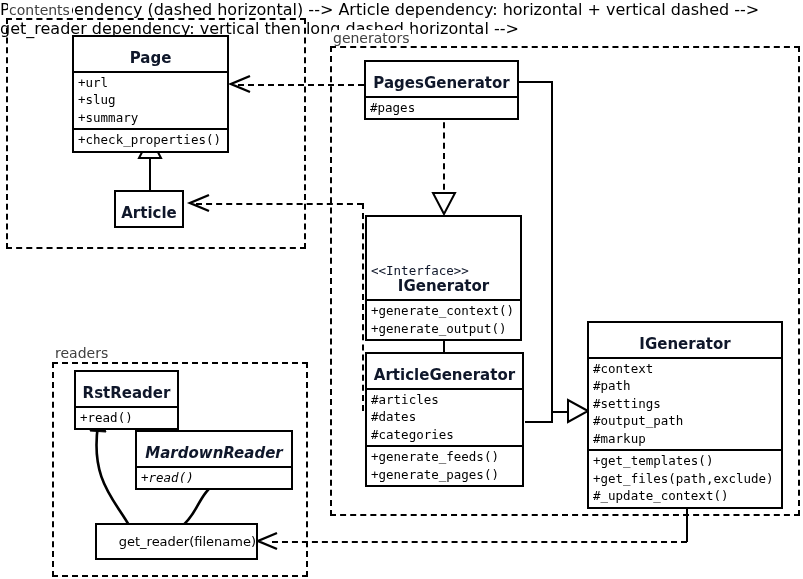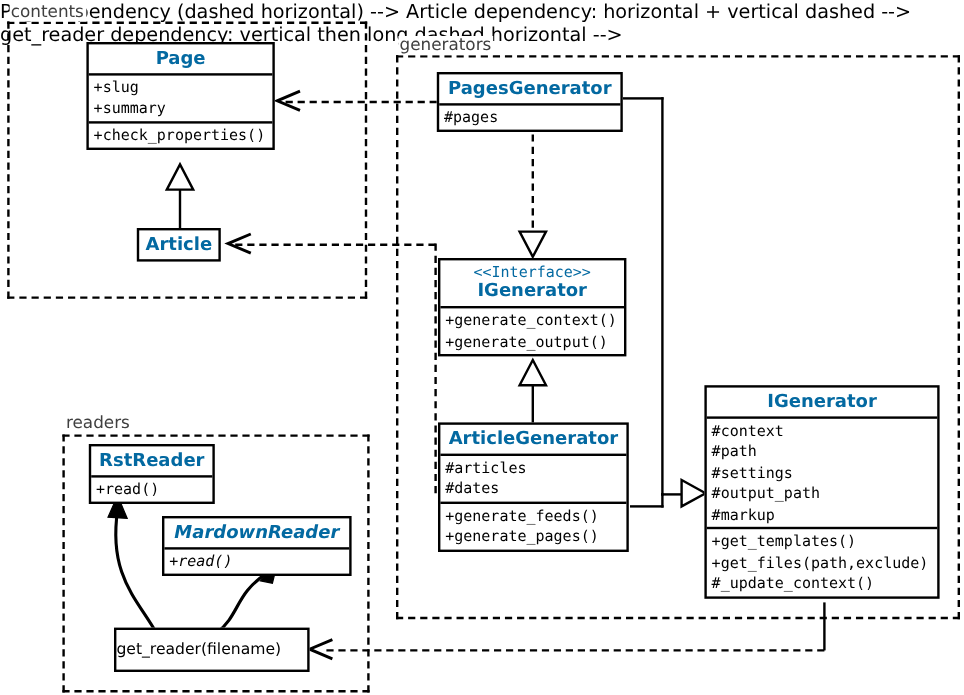--- a/index.html
+++ b/index.html
@@ -40,31 +40,32 @@
     background: #ffffff;
     border: 2px solid #000;
     box-sizing: border-box;
     z-index: 5;
   }
   .uml-name {
     font-family: "DejaVu Sans", sans-serif;
     font-weight: bold;
     font-size: 15px;
     text-align: center;
-    color: #0369a1;
-    padding: 3px 4px 4px 4px;
+    color: #0f172a;
+    padding: 13px 4px 4px 4px;
     line-height: 1.12;
   }
   .uml-stereotype {
     font-family: "DejaVu Sans Mono", monospace;
     font-weight: normal;
     font-size: 12.5px;
-    text-align: center;
+    text-align: left;
     line-height: 1.15;
     display: block;
+    margin-top: 34px;
   }
   .uml-sep {
     border-top: 2px solid #000;
   }
   .uml-compartment {
     font-family: "DejaVu Sans Mono", monospace;
     font-size: 12.5px;
     color: #000;
     padding: 1px 3px 2px 4px;
     line-height: 1.40;
@@ -73,21 +74,21 @@
   .uml-compartment div { white-space: nowrap; }
 
   
   .fnbox {
     position: absolute;
     background: #ffffff;
     border: 2px solid #000;
     box-sizing: border-box;
     display: flex;
     align-items: center;
-    justify-content: flex-start;
+    justify-content: flex-end;
     font-family: "DejaVu Sans", sans-serif;
     font-size: 13px;
     color: #000;
     z-index: 5;
   }
 
   
   .ln {
     position: absolute;
     background: #000;
@@ -187,20 +188,21 @@
     <path d="M 181,527 C 200,512 196,495 222,478" fill="none" stroke="#000000" stroke-width="2.6"></path>
     <polygon points="231,470 217,484 227,486" fill="#000000" stroke="#000000" stroke-width="1"></polygon>
   </svg>
 
   
 
   
   <div class="uml" style="left:72px; top:35px; width:157px;">
     <div class="uml-name">Page</div>
     <div class="uml-compartment uml-sep">
+      <div>+url</div>
       <div>+slug</div>
       <div>+summary</div>
     </div>
     <div class="uml-compartment uml-sep">
       <div>+check_properties()</div>
     </div>
   </div>
 
   
   <div class="uml" style="left:114px; top:190px; width:70px;">
@@ -226,20 +228,21 @@
       <div>+generate_output()</div>
     </div>
   </div>
 
   
   <div class="uml" style="left:365px; top:352px; width:159px;">
     <div class="uml-name">ArticleGenerator</div>
     <div class="uml-compartment uml-sep">
       <div>#articles</div>
       <div>#dates</div>
+      <div>#categories</div>
     </div>
     <div class="uml-compartment uml-sep">
       <div>+generate_feeds()</div>
       <div>+generate_pages()</div>
     </div>
   </div>
 
   
   <div class="uml" style="left:587px; top:321px; width:196px;">
     <div class="uml-name">IGenerator</div>

